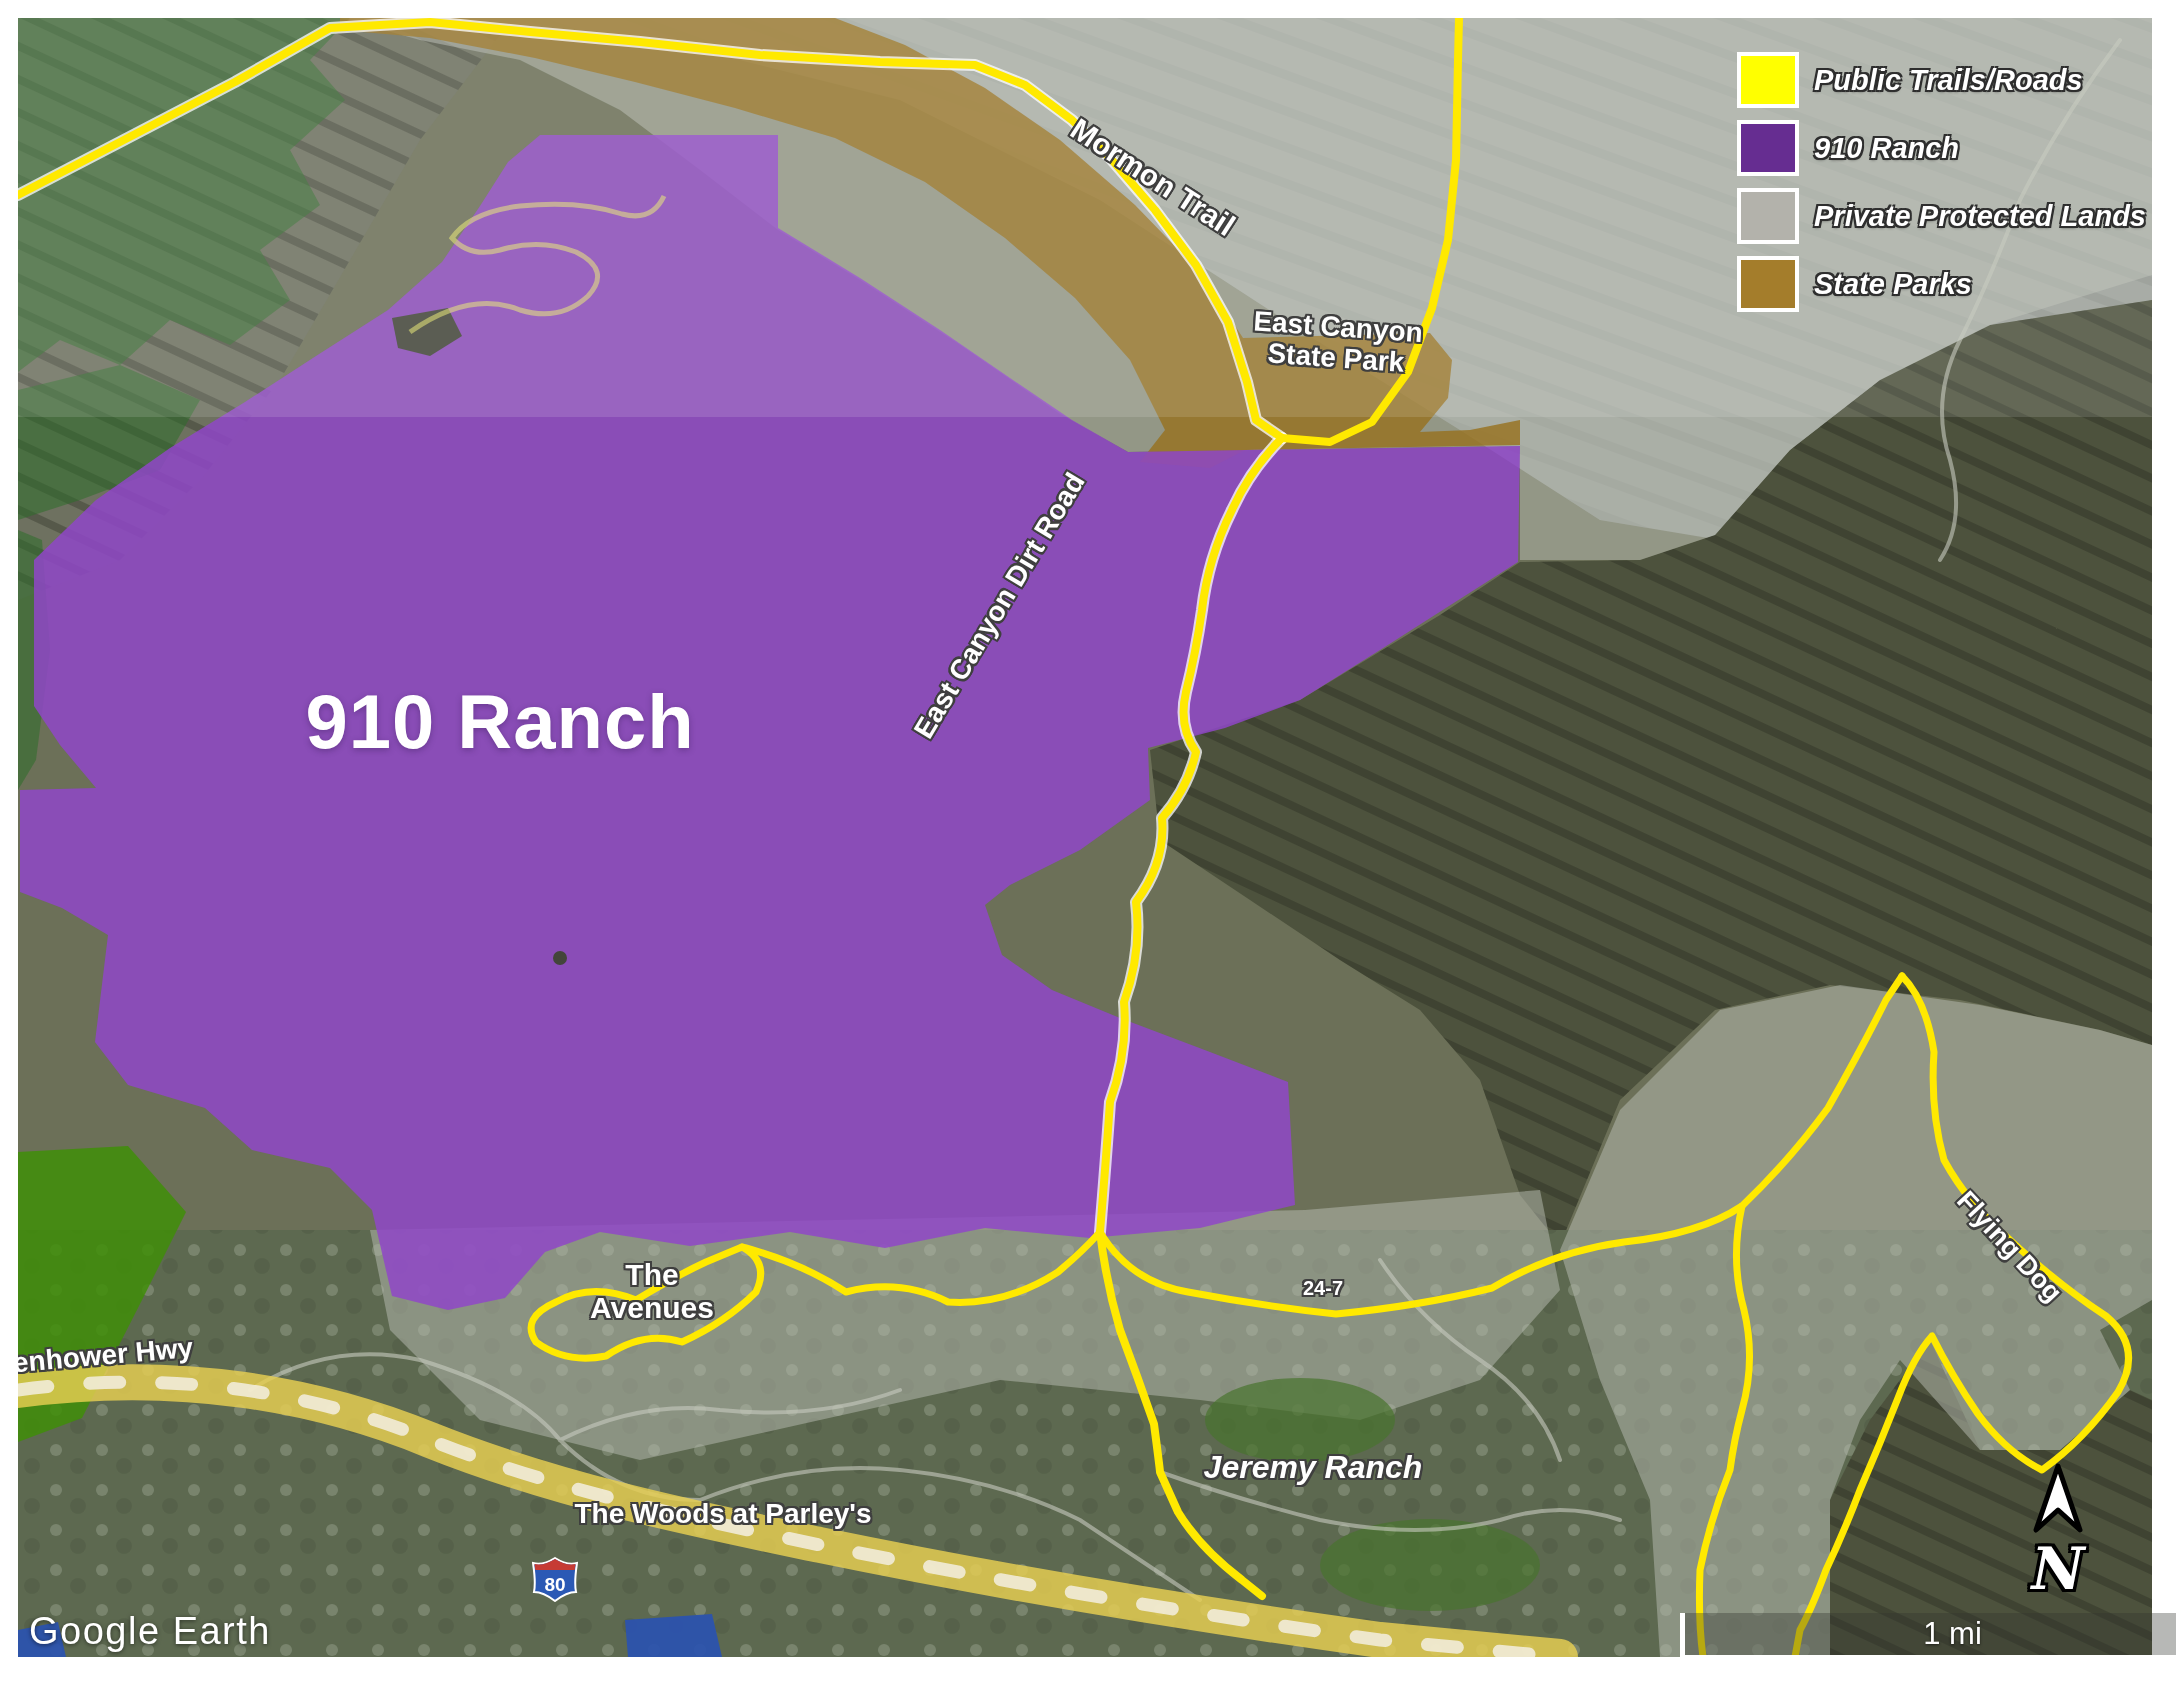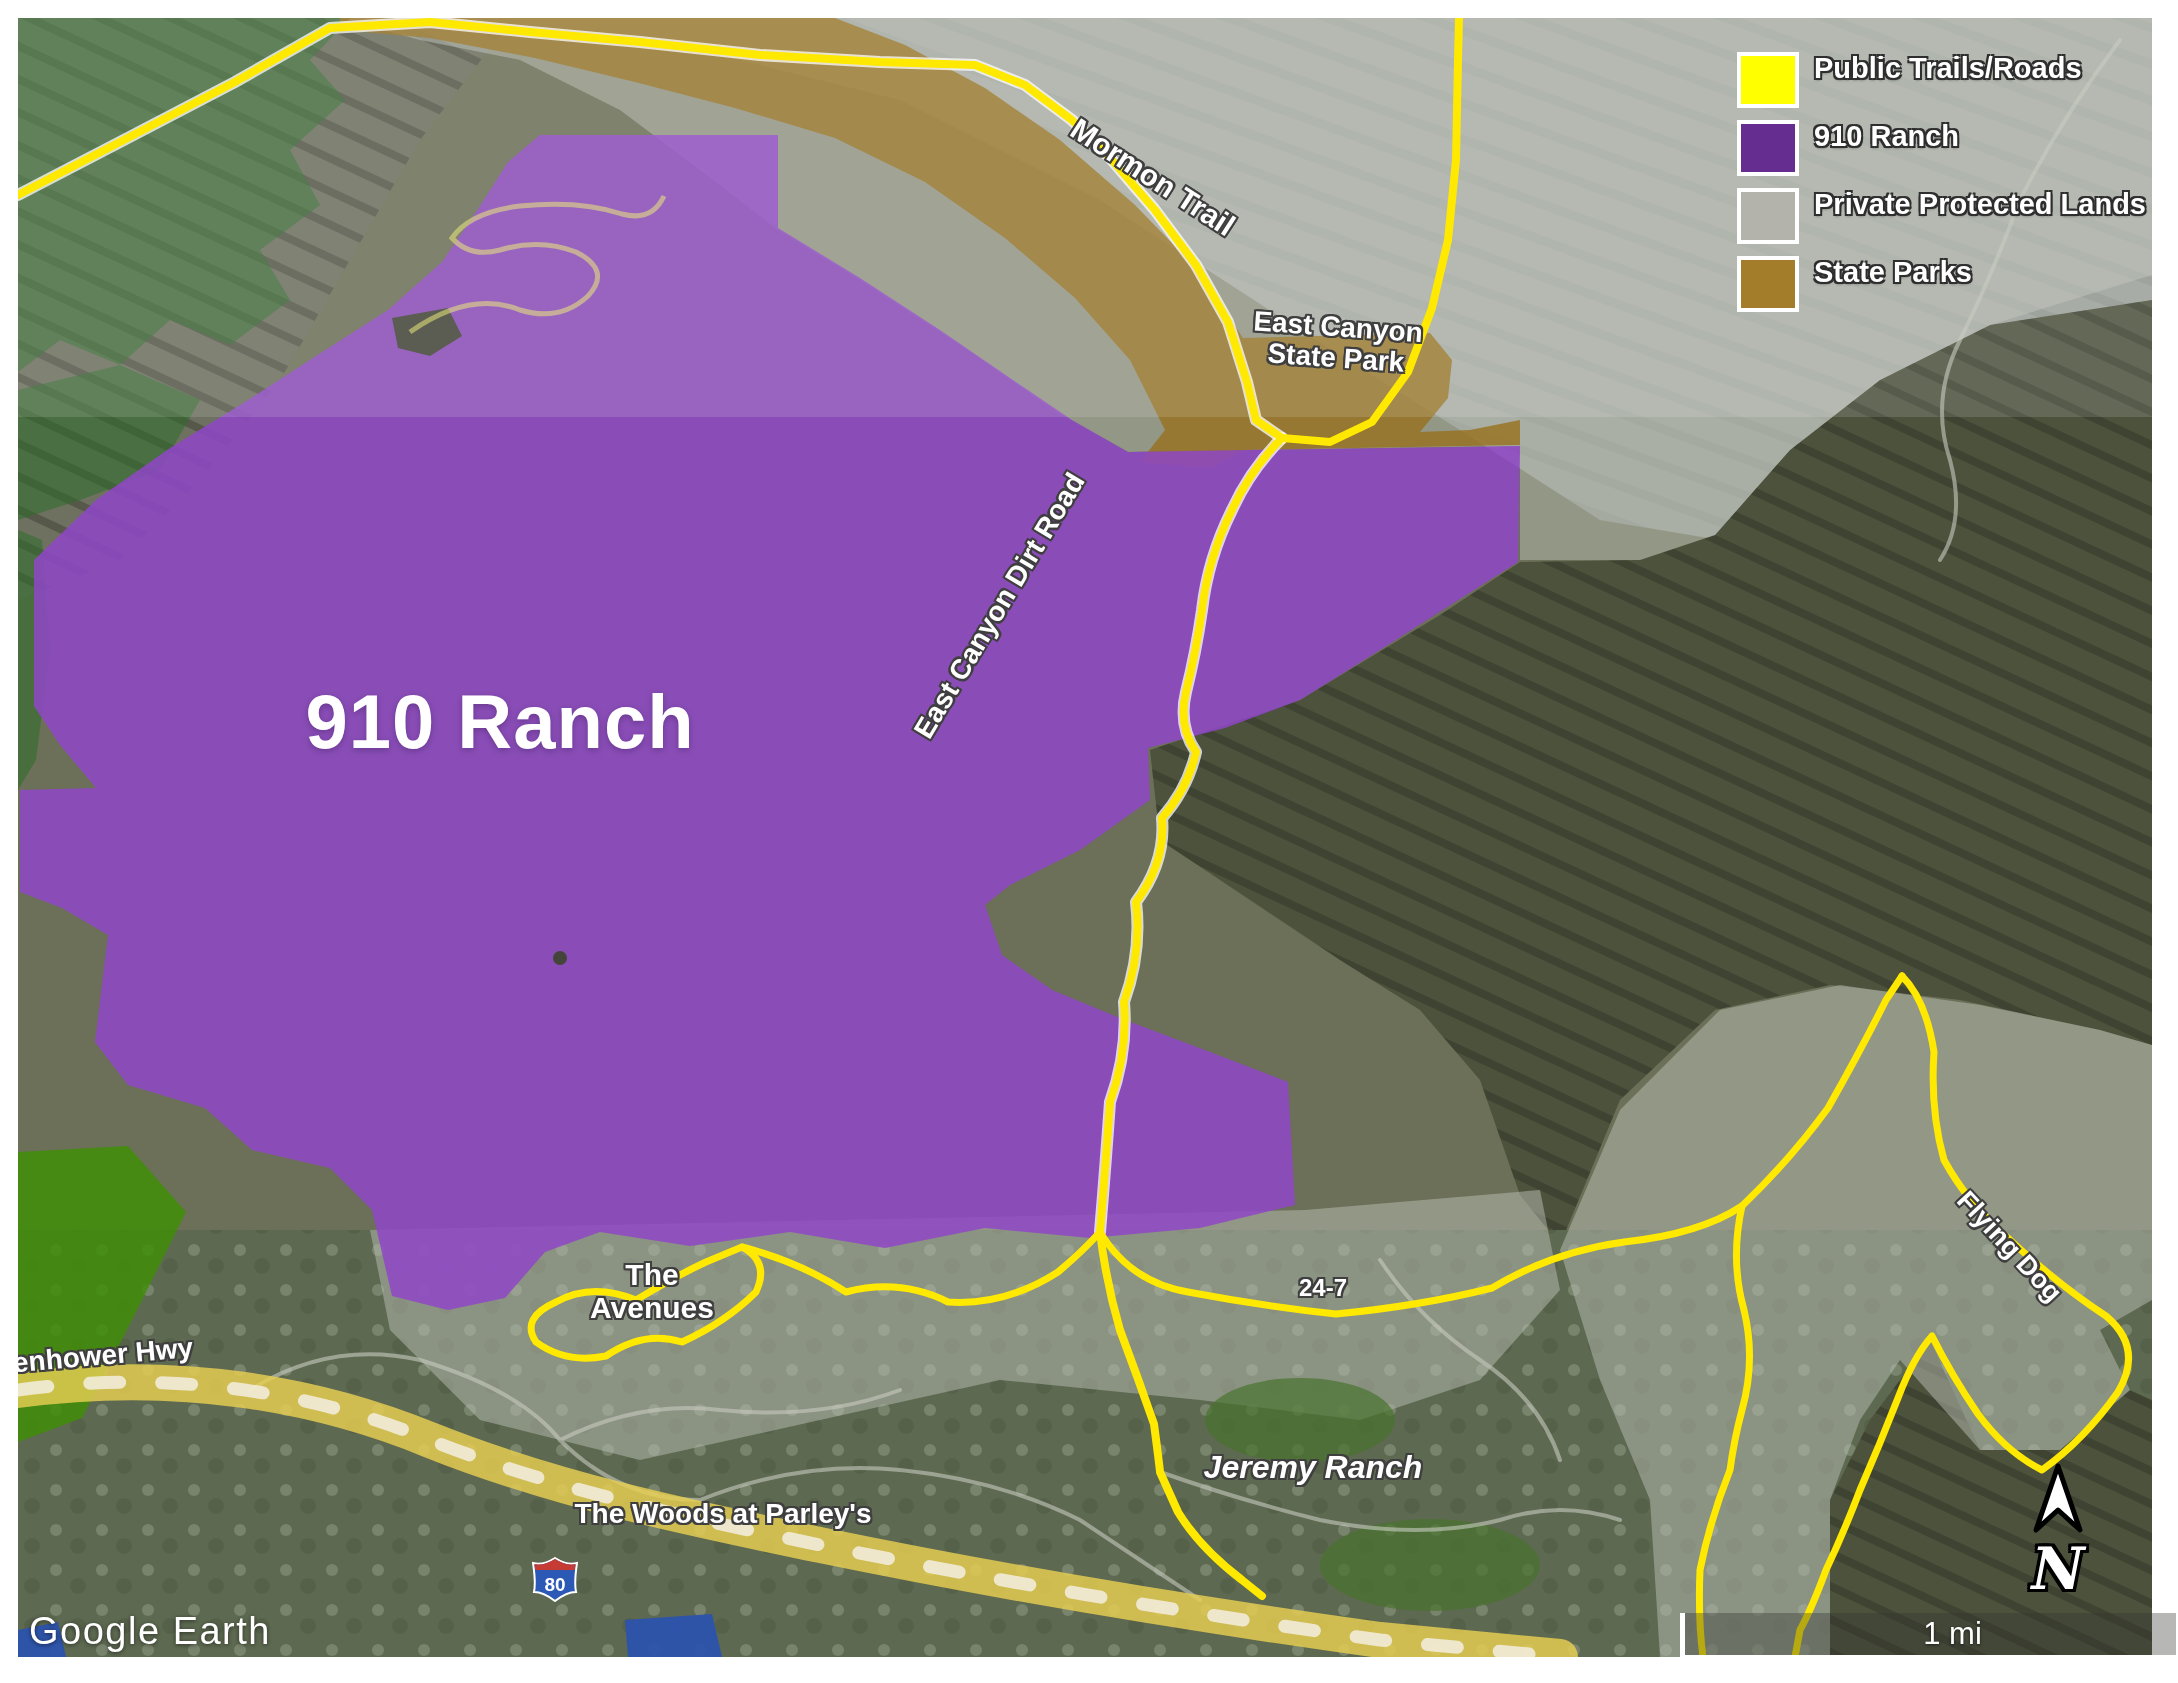--- a/index.html
+++ b/index.html
@@ -13,21 +13,21 @@
     position:absolute;color:#ffffff;font-weight:bold;line-height:1.1;text-align:center;
     white-space:pre-line;pointer-events:none;
     text-shadow:-2px -2px 0 #3f3f3f,2px -2px 0 #3f3f3f,-2px 2px 0 #3f3f3f,2px 2px 0 #3f3f3f,
                 -2px 0 0 #3f3f3f,2px 0 0 #3f3f3f,0 -2px 0 #3f3f3f,0 2px 0 #3f3f3f;
   }
   .map-label.huge{letter-spacing:1px;text-shadow:0 2px 6px rgba(40,20,70,.35);}
   .map-label.logo{font-weight:500;letter-spacing:1.5px;text-shadow:0 1px 4px rgba(0,0,0,.55);}
 
   
   .legend{position:absolute;left:1737px;top:52px;}
-  .legend-row{display:flex;align-items:flex-start;margin-bottom:12px;height:56px;}
+  .legend-row{display:flex;align-items:center;margin-bottom:12px;height:56px;font-style:italic;}
   .legend-swatch{width:54px;height:48px;border:4px solid #ffffff;flex:0 0 auto;}
   .legend-label{margin-left:15px;color:#ffffff;font-weight:bold;font-size:29px;
     text-shadow:-2px -2px 0 #2e2e2e,2px -2px 0 #2e2e2e,-2px 2px 0 #2e2e2e,2px 2px 0 #2e2e2e,0 2px 3px rgba(0,0,0,.5);}
 
   
   .scalebar{position:absolute;left:1680px;top:1613px;width:447px;height:42px;
     background:rgba(50,52,46,.35);
     border-left:5px solid #ffffff;border-right:5px solid #ffffff;border-bottom:5px solid #ffffff;
     display:flex;align-items:center;justify-content:center;padding-left:44px;}
   .scalebar-text{color:#ffffff;font-size:31px;font-weight:normal;text-shadow:0 1px 3px rgba(0,0,0,.6);}
@@ -146,21 +146,21 @@
     </svg>
 
     <div id="labels-host">
         <div class="map-label huge" style="left: 482px; top: 704px; font-size: 76px; transform: translate(-50%, -50%) rotate(0deg);">910 Ranch</div>
         <div class="map-label" style="left: 1135px; top: 159px; font-size: 30px; transform: translate(-50%, -50%) rotate(33deg);">Mormon Trail</div>
         <div class="map-label" style="left: 1319px; top: 325px; font-size: 28px; transform: translate(-50%, -50%) rotate(4deg);">East Canyon
 State Park</div>
         <div class="map-label" style="left: 982px; top: 588px; font-size: 28px; transform: translate(-50%, -50%) rotate(-59deg);">East Canyon Dirt Road</div>
         <div class="map-label" style="left: 634px; top: 1273px; font-size: 30px; transform: translate(-50%, -50%) rotate(0deg);">The
 Avenues</div>
-        <div class="map-label" style="left: 1305px; top: 1270px; font-size: 24px; transform: translate(-50%, -50%) rotate(0deg);">24-7</div>
+        <div class="map-label" style="left: 1305px; top: 1270px; font-size: 20px; transform: translate(-50%, -50%) rotate(0deg);">24-7</div>
         <div class="map-label" style="left: 1991px; top: 1229px; font-size: 27px; transform: translate(-50%, -50%) rotate(47deg);">Flying Dog</div>
         <div class="map-label" style="left: 1295px; top: 1450px; font-size: 32px; transform: translate(-50%, -50%) rotate(0deg); font-style: italic;">Jeremy Ranch</div>
         <div class="map-label" style="left: 705px; top: 1496px; font-size: 28px; transform: translate(-50%, -50%) rotate(0deg);">The Woods at Parley's</div>
         <div class="map-label" style="left: 85px; top: 1338px; font-size: 28px; transform: translate(-50%, -50%) rotate(-5deg);">enhower Hwy</div>
         <div class="map-label logo" style="left: 132px; top: 1614px; font-size: 38px; transform: translate(-50%, -50%) rotate(0deg);">Google Earth</div>
       </div>
   </div>
 
   <div class="legend" id="legend-host">
       <div class="legend-row">

